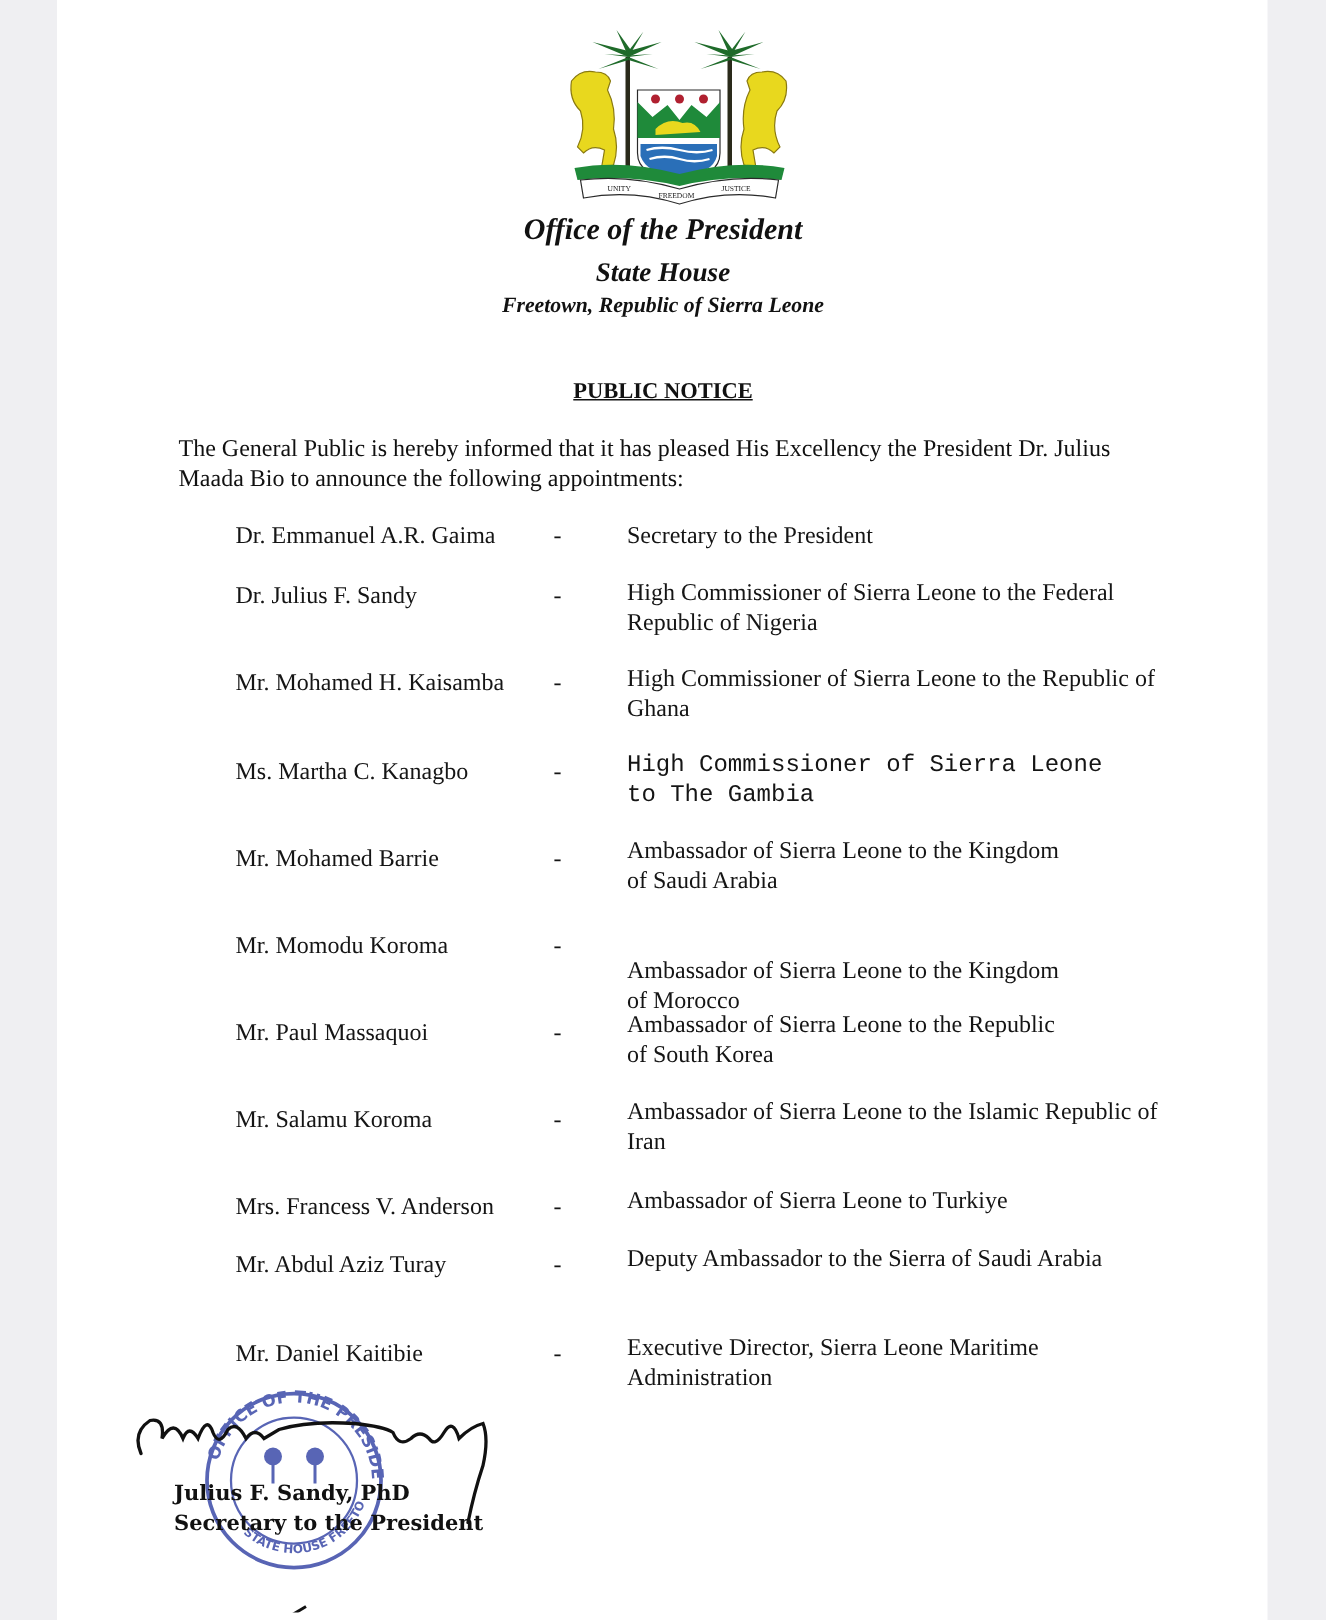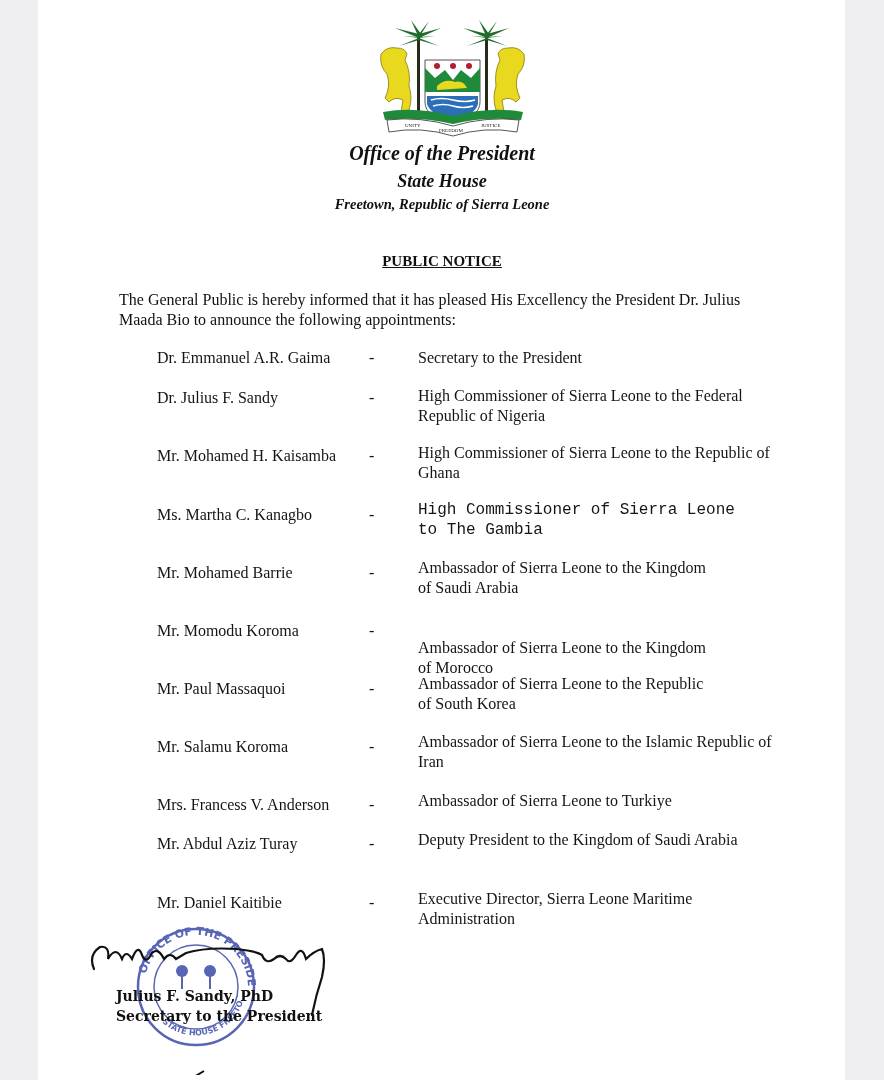--- a/index.html
+++ b/index.html
@@ -157,21 +157,21 @@
   <span class="role" style="top:-5px; width:370px;">Ambassador of Sierra Leone to the Islamic Republic of Iran</span>
 </div>
 <div class="row" style="top:795px;">
   <span class="name">Mrs. Francess V. Anderson</span>
   <span class="dash">-</span>
   <span class="role" style="top:-4px; width:380px;">Ambassador of Sierra Leone to Turkiye</span>
 </div>
 <div class="row" style="top:834px;">
   <span class="name">Mr. Abdul Aziz Turay</span>
   <span class="dash">-</span>
-  <span class="role" style="top:-4px; width:330px;">Deputy President to the Kingdom of Saudi Arabia</span>
+  <span class="role" style="top:-4px; width:330px;">Deputy Ambassador to the Sierra of Saudi Arabia</span>
 </div>
 <div class="row" style="top:893px;">
   <span class="name">Mr. Daniel Kaitibie</span>
   <span class="dash">-</span>
   <span class="role" style="top:-4px; width:360px;font-family:Liberation Serif, serif;">Executive Director, Sierra Leone Maritime Administration</span>
 </div>
 
 <svg class="sig" viewBox="0 0 280 150">
   <g opacity="0.85">
     <circle cx="110" cy="62" r="58" fill="none" stroke="#3b4aa8" stroke-width="2.5"></circle>

